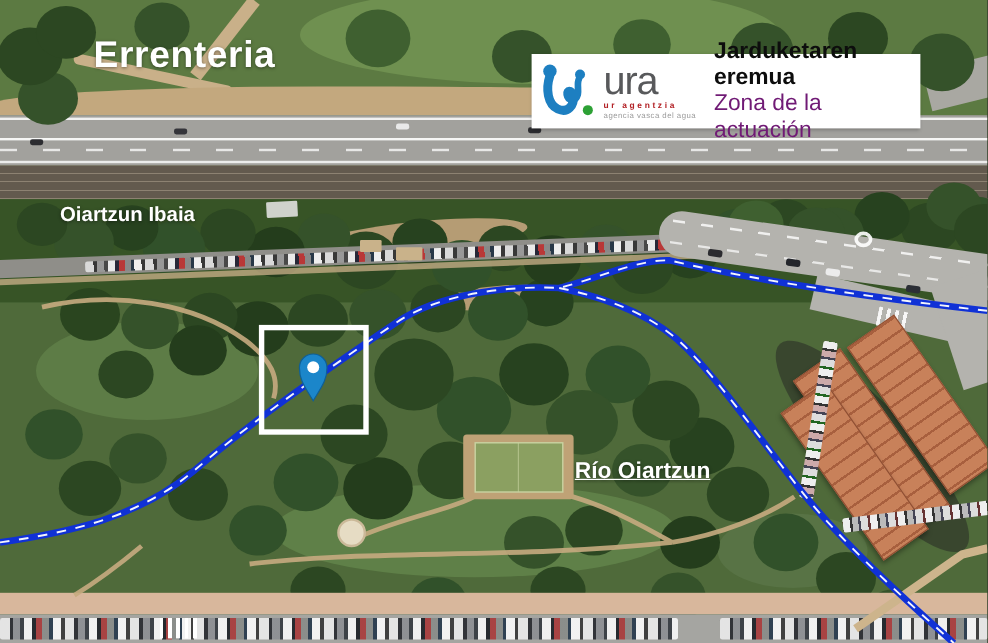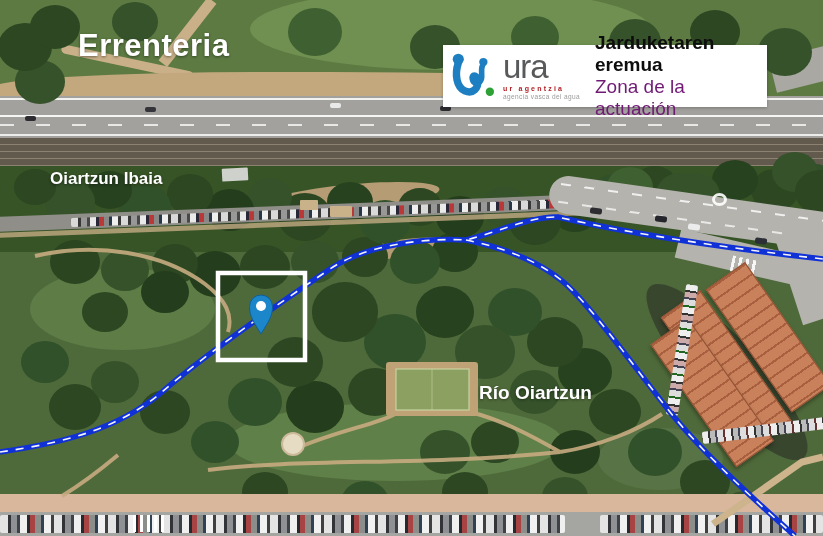--- a/index.html
+++ b/index.html
@@ -80,21 +80,21 @@
   .crosswalk-b{left:133px;top:515px;width:32px;height:17px;
     background:repeating-linear-gradient(90deg,#fff 0 3px,transparent 3px 7px);}
 
   
   svg.overlay{left:0;top:0;width:823px;height:536px;}
 
   
   .maplabel{color:#fff;font-weight:bold;text-shadow:0 1px 3px rgba(0,0,0,.45);white-space:nowrap;}
   .title{left:78px;top:28px;font-size:31px;letter-spacing:.5px;}
   .lbl-ibaia{left:50px;top:169px;font-size:17px;}
-  .lbl-rio{left:479px;top:382px;font-size:19px;}
+  .lbl-rio{left:479px;top:382px;font-size:19px;text-decoration:underline;}
 
   
   .legend{left:443px;top:45px;width:324px;height:62px;background:#fff;
     box-shadow:0 1px 3px rgba(0,0,0,.25);display:flex;position:absolute;
     align-items:center;padding:4px 8px 4px 6px;}
   .legend *{position:static;}
   .logo-block{display:flex;align-items:flex-start;width:136px;flex:0 0 auto;}
   .logo-mark{width:52px;height:52px;flex:0 0 auto;}
   .logo-texts{display:flex;flex-direction:column;margin-left:2px;margin-top:2px;}
   .logo-word{font-size:33px;line-height:30px;color:#58595b;letter-spacing:-1px;font-weight:400;}

